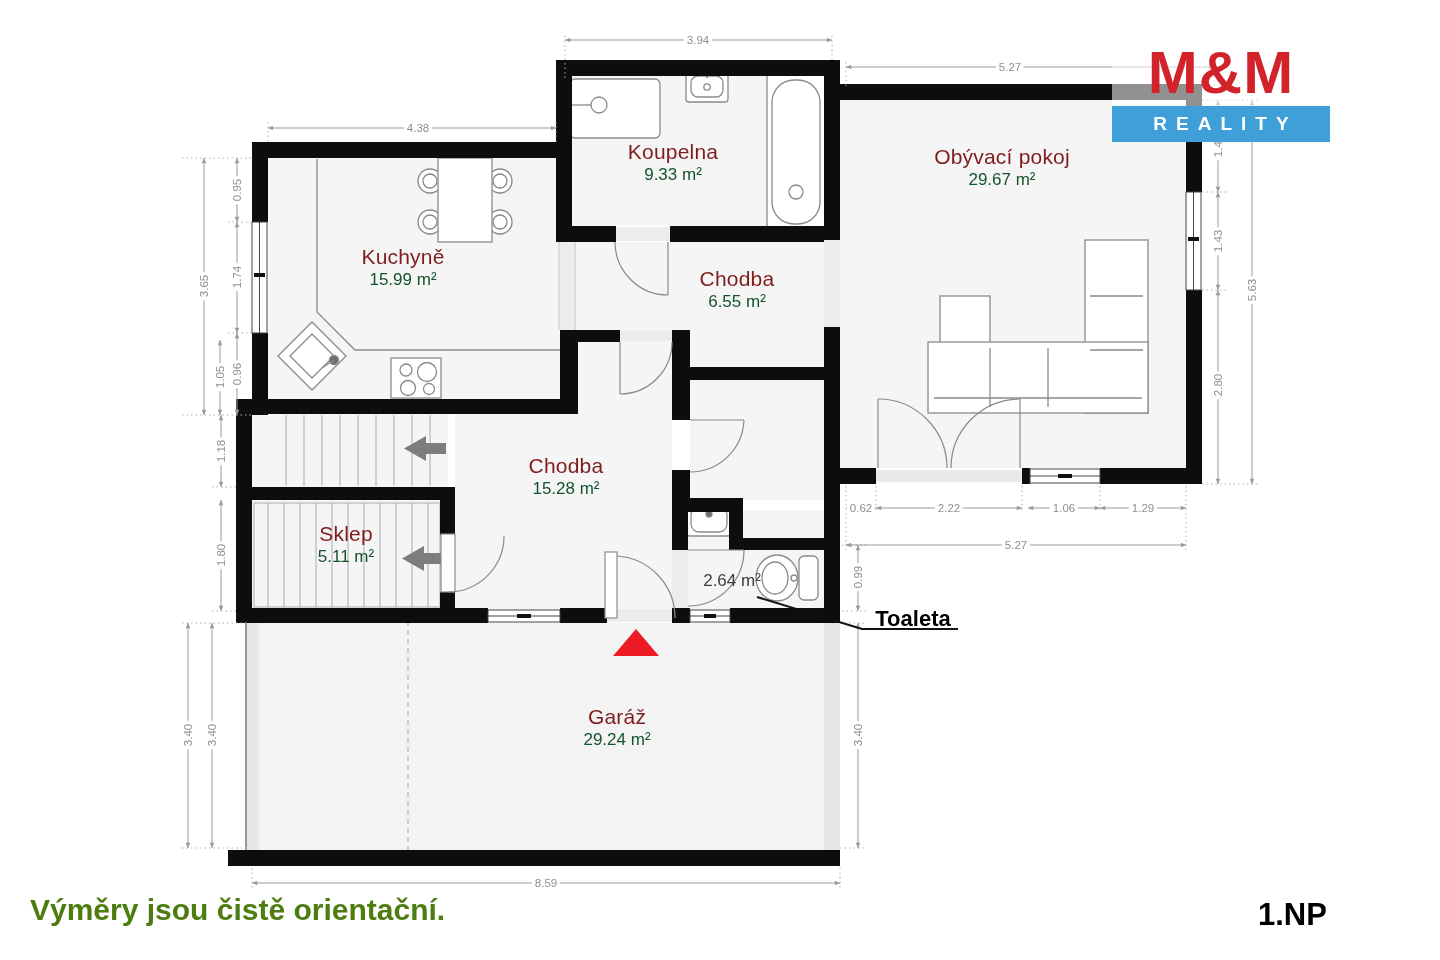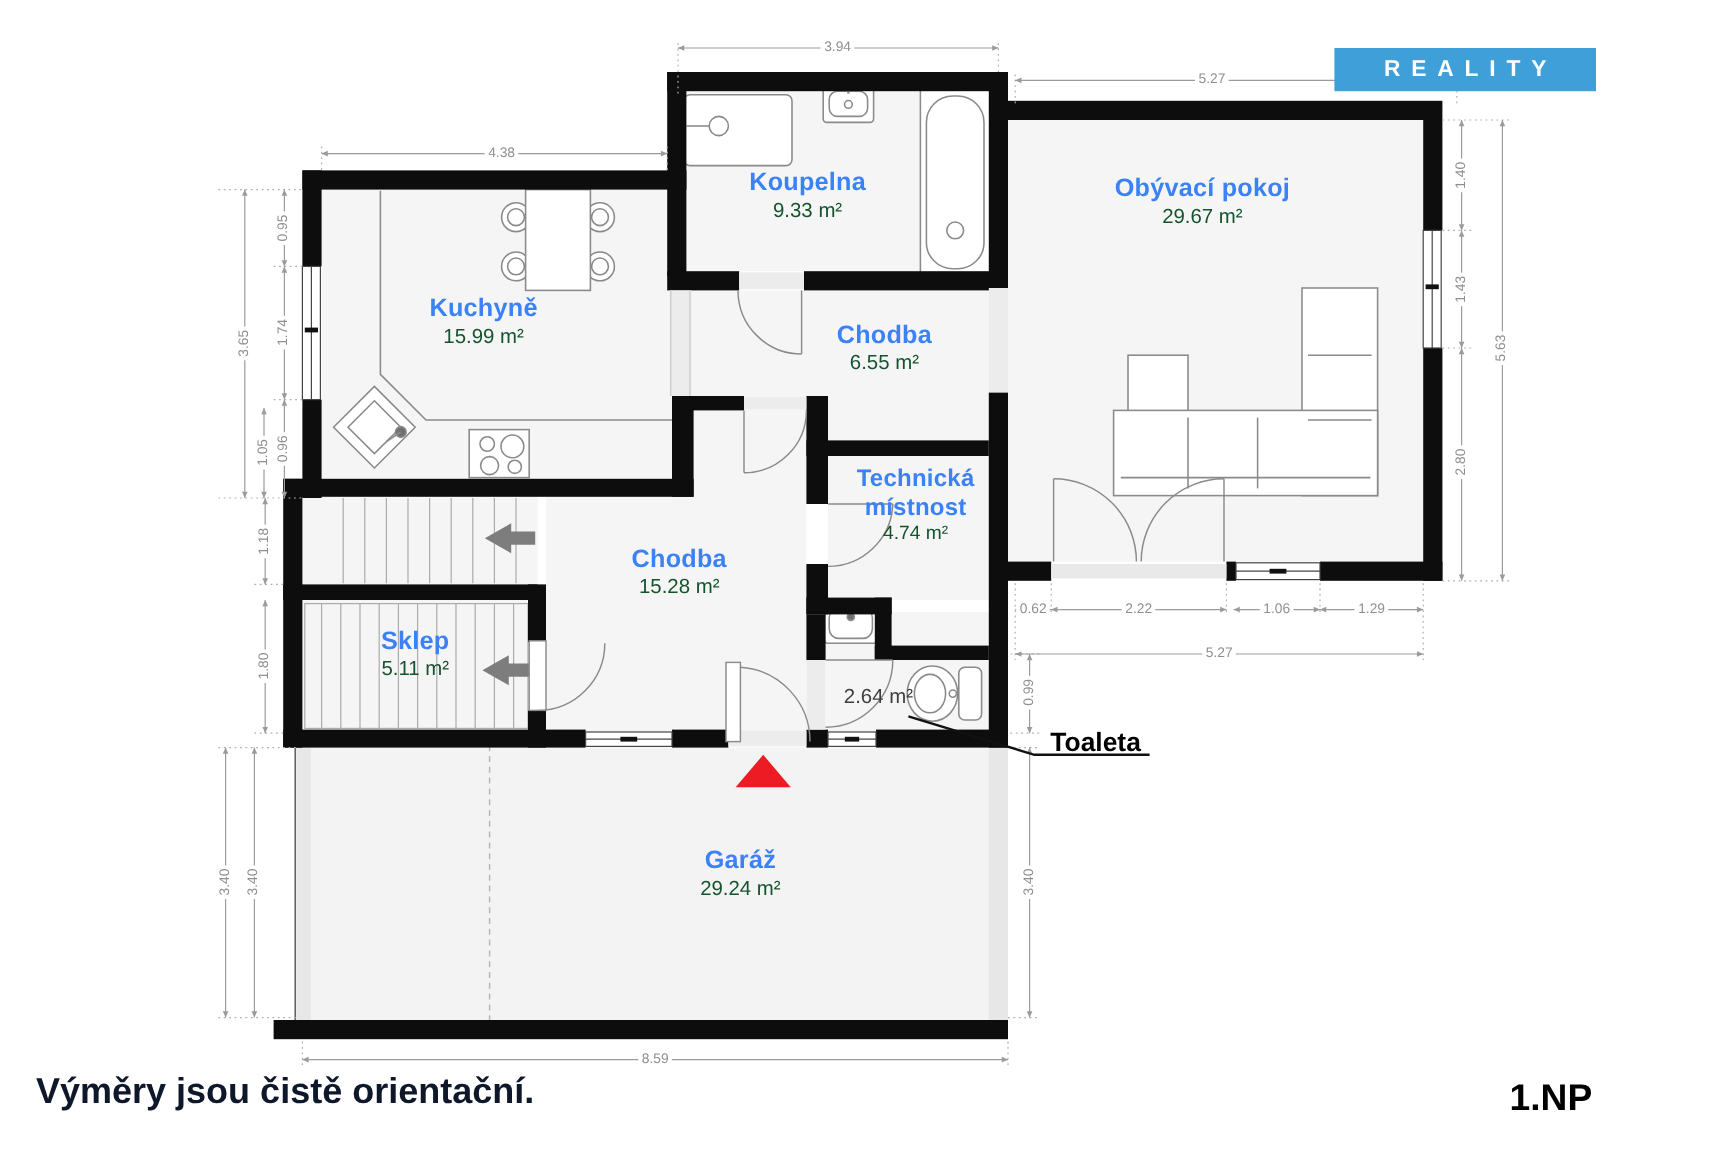--- a/index.html
+++ b/index.html
@@ -1,30 +1,30 @@
 <!DOCTYPE html>
 <html><head>
 <meta charset="utf-8">
 <style>
   html,body{margin:0;padding:0;background:#fff;}
   .plan{position:relative;width:1440px;height:960px;background:#fff;overflow:hidden;
         font-family:"Liberation Sans","DejaVu Sans",sans-serif;}
   .plan svg{position:absolute;left:0;top:0;}
   .lbl{position:absolute;transform:translate(-50%,-50%);text-align:center;white-space:nowrap;}
-  .room-name{font-weight:bold;color:#3b82f6;font-size:21px;letter-spacing:.2px;display:block;line-height:1.18;}
+  .room-name{font-weight:normal;color:#7f1d1d;font-size:21px;letter-spacing:.2px;display:block;line-height:1.18;}
   .room-area{color:#14532d;font-size:17px;display:block;line-height:1.2;}
   .dim{position:absolute;transform:translate(-50%,-50%);font-size:11.5px;color:#8f8f8f;
        background:#fff;padding:0 3px;white-space:nowrap;line-height:13px;}
   .dim.v{transform:translate(-50%,-50%) rotate(-90deg);}
   .logo{position:absolute;left:1112px;top:40px;width:218px;}
   .logo-top{height:66px;background:rgba(255,255,255,.55);display:flex;align-items:center;justify-content:center;}
   .logo-top span{font-size:60px;font-weight:bold;color:#d2232a;letter-spacing:1px;line-height:1;}
   .logo-bottom{height:36px;background:#3f9fd8;display:flex;align-items:center;justify-content:center;}
   .logo-bottom span{color:#fff;font-size:19px;font-weight:bold;letter-spacing:9px;padding-left:9px;}
-  .disclaimer{position:absolute;left:30px;top:893px;font-size:30px;font-weight:bold;color:#0f172a;}
+  .disclaimer{position:absolute;left:30px;top:893px;font-size:30px;font-weight:bold;color:#4d7c0f;}
   .floor-tag{position:absolute;left:1258px;top:897px;font-size:31px;font-weight:bold;color:#000;}
   .toaleta-name{position:absolute;transform:translate(-50%,-50%);font-size:22px;font-weight:bold;color:#000;}
   .small-area{position:absolute;transform:translate(-50%,-50%);font-size:17px;color:#3d3d3d;}
 </style>
 </head>
 <body>
 
 <div class="plan">
 
   <svg width="1440" height="960" viewBox="0 0 1440 960">
@@ -343,25 +343,20 @@
     <span class="room-area">29.67 m²</span>
   </div>
   <div class="lbl" style="left:403px;top:268px;">
     <span class="room-name">Kuchyně</span>
     <span class="room-area">15.99 m²</span>
   </div>
   <div class="lbl" style="left:737px;top:290px;">
     <span class="room-name">Chodba</span>
     <span class="room-area">6.55 m²</span>
   </div>
-  <div class="lbl" style="left:763px;top:421px;">
-    <span class="room-name" style="font-size:20px;">Technická</span>
-    <span class="room-name" style="font-size:20px;">místnost</span>
-    <span class="room-area" style="font-size:16px;">4.74 m²</span>
-  </div>
   <div class="lbl" style="left:566px;top:477px;">
     <span class="room-name">Chodba</span>
     <span class="room-area">15.28 m²</span>
   </div>
   <div class="lbl" style="left:346px;top:545px;">
     <span class="room-name">Sklep</span>
     <span class="room-area">5.11 m²</span>
   </div>
   <div class="small-area" style="left:732px;top:581px;">2.64 m²</div>
   <div class="toaleta-name" style="left:913px;top:619px;">Toaleta</div>
@@ -389,20 +384,23 @@
   <div class="dim v" style="left:1218px;top:385px;">2.80</div>
   <div class="dim v" style="left:1252px;top:290px;">5.63</div>
   <div class="dim" style="left:861px;top:508px;">0.62</div>
   <div class="dim" style="left:949px;top:508px;">2.22</div>
   <div class="dim" style="left:1064px;top:508px;">1.06</div>
   <div class="dim" style="left:1143px;top:508px;">1.29</div>
   <div class="dim" style="left:1016px;top:545px;">5.27</div>
   <div class="dim v" style="left:858px;top:577px;">0.99</div>
 
   <div class="logo">
+    <div class="logo-top">
+      <span>M&amp;M</span>
+    </div>
     <div class="logo-bottom">
       <span>REALITY</span>
     </div>
   </div>
 
   <div class="disclaimer">Výměry jsou čistě orientační.</div>
   <div class="floor-tag">1.NP</div>
 
 </div>
 

